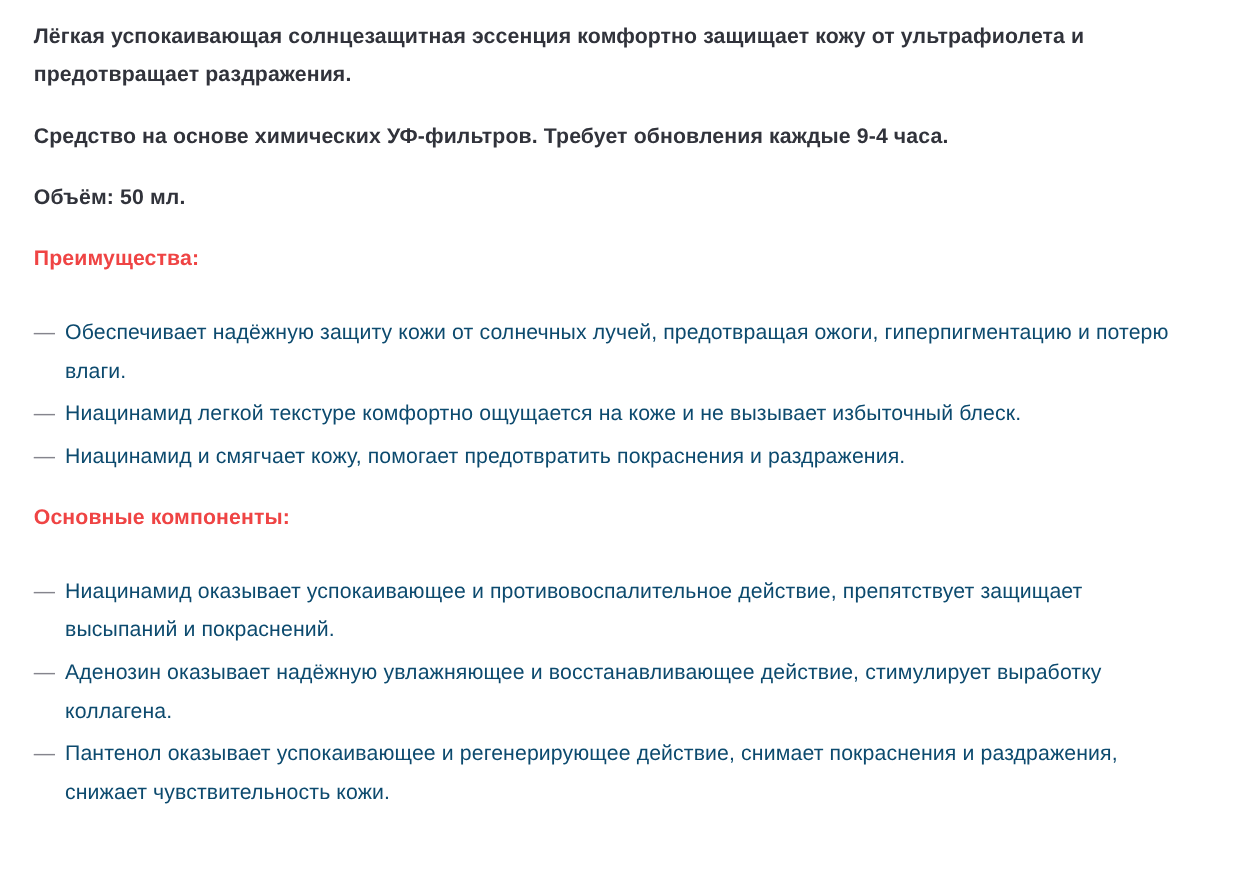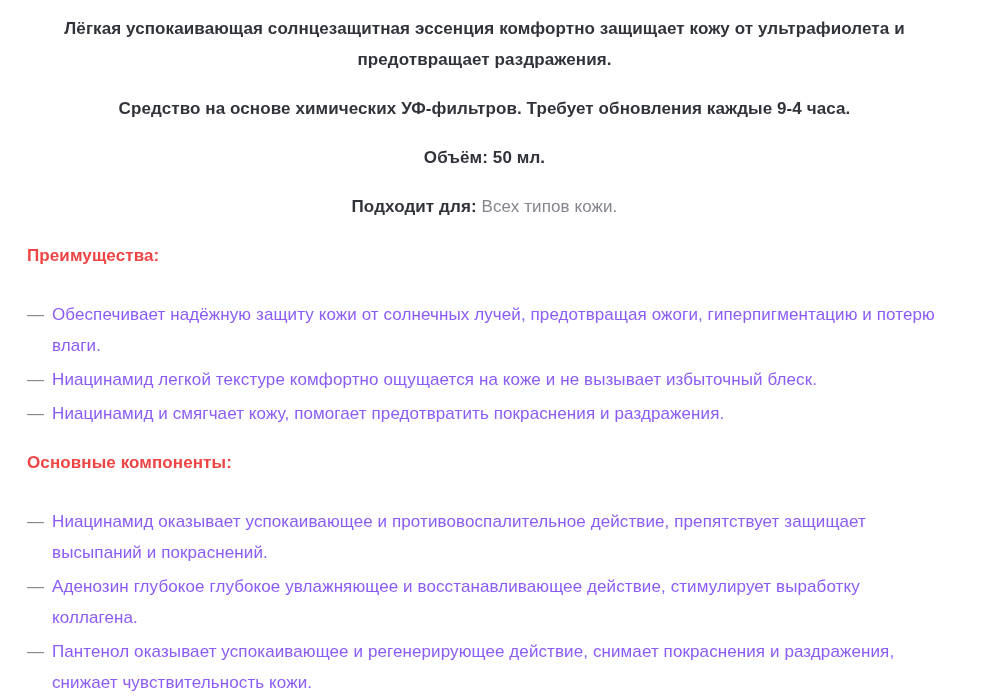--- a/index.html
+++ b/index.html
@@ -18,21 +18,20 @@
     box-sizing: border-box;
     width: 990px;
     padding: 13px 48px 0 27px;
     font-size: 17px;
     line-height: 31px;
     letter-spacing: 0.1px;
     color: #85858d;
   }
   .para {
     margin: 0 0 18px 0;
-    text-align: center;
   }
   .bold {
     font-weight: 700;
     color: #31333b;
   }
   .section-heading {
     margin: 0 0 18px 0;
     font-weight: 700;
     color: #ef4444;
   }
@@ -49,35 +48,34 @@
     align-items: flex-start;
     margin: 0 0 3px 0;
   }
   .dash {
     flex: 0 0 auto;
     width: 25px;
     color: #85858d;
   }
   .item-text {
     flex: 1 1 auto;
-    color: #8b5cf6;
+    color: #0c4a6e;
   }
 </style>
 </head>
 <body>
 
 <div class="description">
 
   <p class="para bold">Лёгкая успокаивающая солнцезащитная эссенция комфортно защищает кожу от ультрафиолета и предотвращает раздражения.</p>
 
   <p class="para bold">Средство на основе химических УФ-фильтров. Требует обновления каждые 9-4 часа.</p>
 
   <p class="para bold">Объём: 50 мл.</p>
 
-  <p class="para"><span class="bold">Подходит для:</span> <span>Всех типов кожи.</span></p>
 
   <p class="section-heading">Преимущества:</p>
 
   <ul class="dash-list">
     <li>
       <span class="dash">—</span>
       <span class="item-text">Обеспечивает надёжную защиту кожи от солнечных лучей, предотвращая ожоги, гиперпигментацию и потерю влаги.</span>
     </li>
     <li>
       <span class="dash">—</span>
@@ -91,21 +89,21 @@
 
   <p class="section-heading components-heading">Основные компоненты:</p>
 
   <ul class="dash-list">
     <li>
       <span class="dash">—</span>
       <span class="item-text">Ниацинамид оказывает успокаивающее и противовоспалительное действие, препятствует защищает высыпаний и покраснений.</span>
     </li>
     <li>
       <span class="dash">—</span>
-      <span class="item-text">Аденозин глубокое глубокое увлажняющее и восстанавливающее действие, стимулирует выработку коллагена.</span>
+      <span class="item-text">Аденозин оказывает надёжную увлажняющее и восстанавливающее действие, стимулирует выработку коллагена.</span>
     </li>
     <li>
       <span class="dash">—</span>
       <span class="item-text">Пантенол оказывает успокаивающее и регенерирующее действие, снимает покраснения и раздражения, снижает чувствительность кожи.</span>
     </li>
   </ul>
 
 </div>
 
 </body></html>

